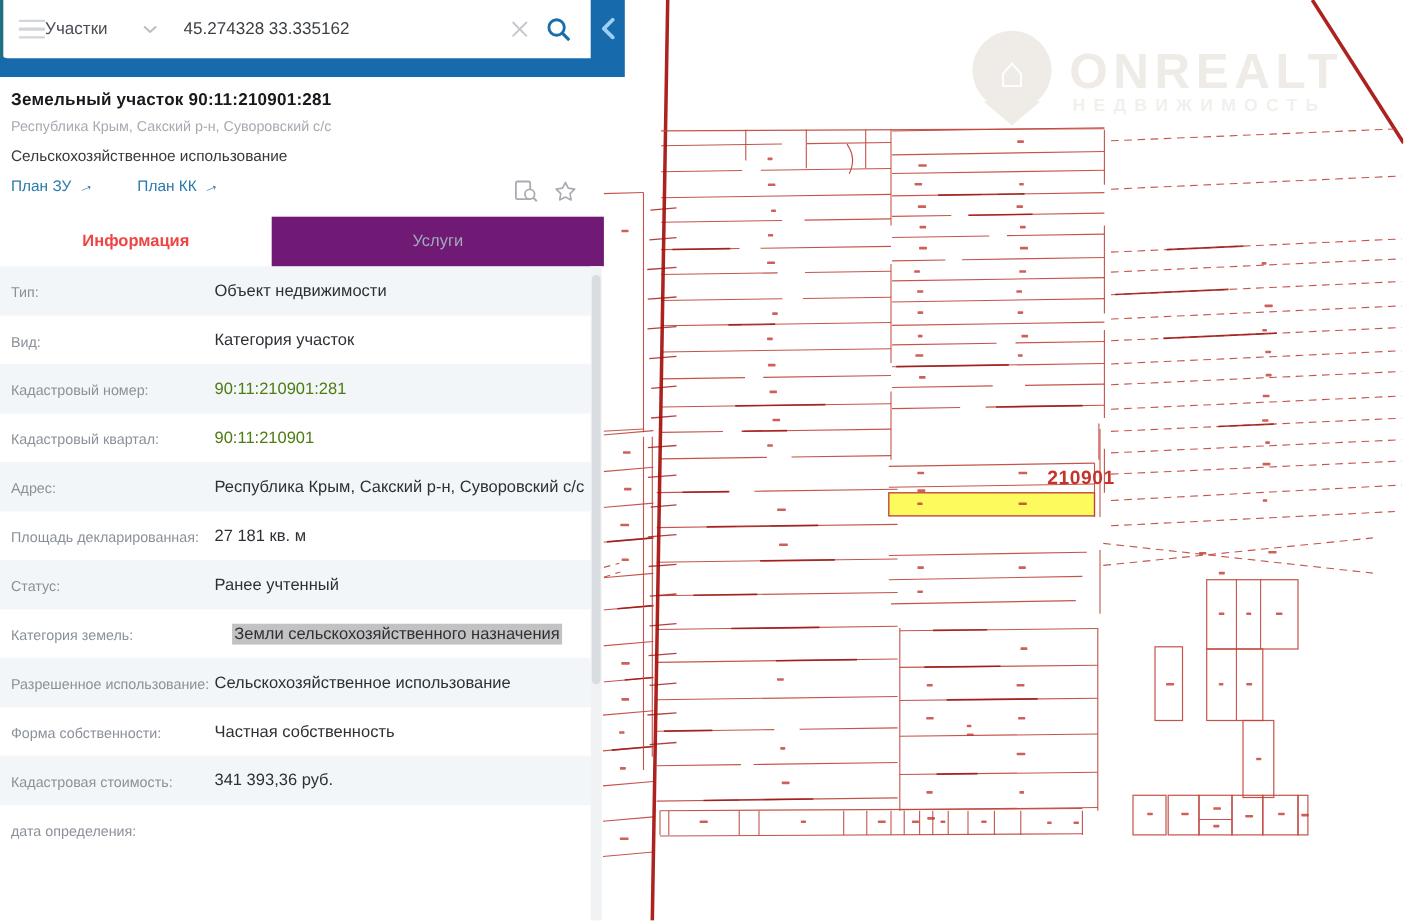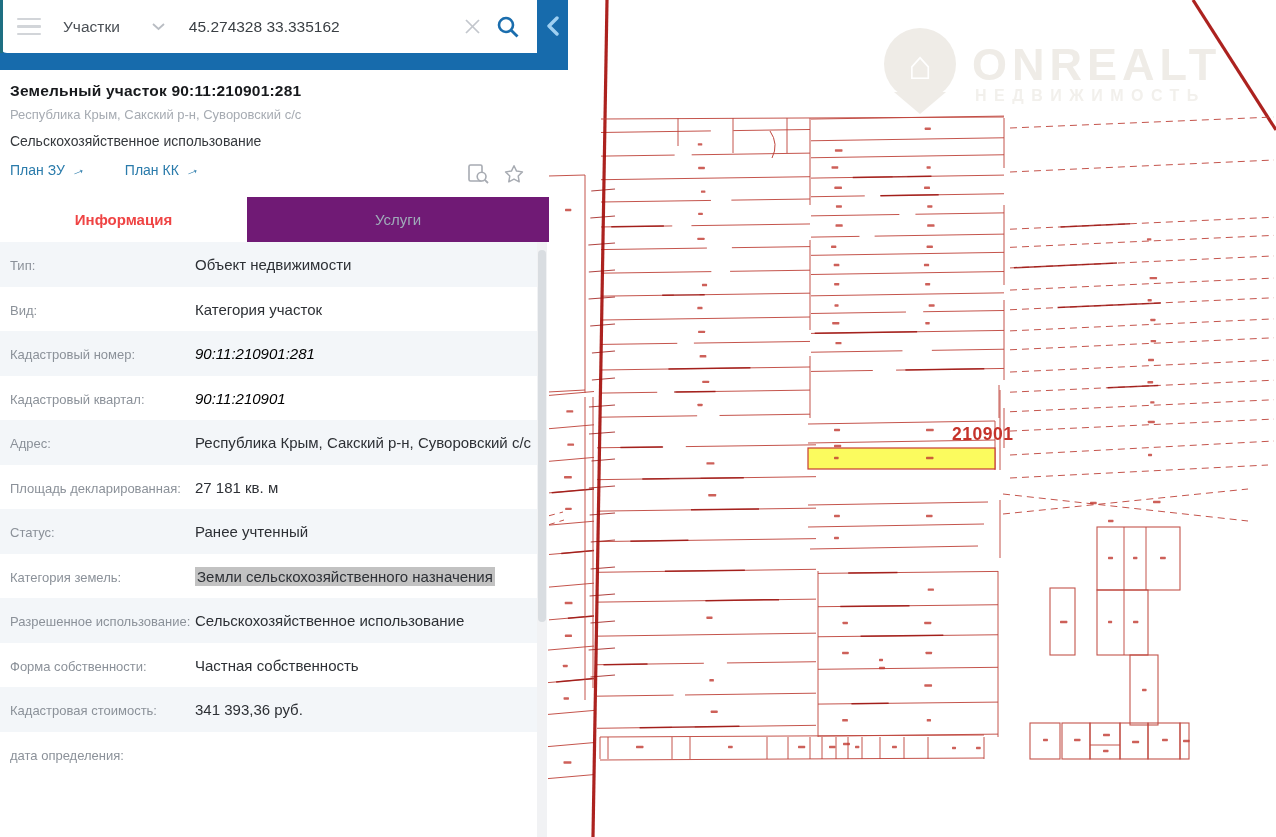--- a/index.html
+++ b/index.html
@@ -7,21 +7,21 @@
          font-family:"Liberation Sans",sans-serif;}
   
   #map-wrap{position:absolute;left:548px;top:0;width:728px;height:837px;z-index:1;}
   
   .hdr-blue{position:absolute;left:0;top:0;width:568px;height:70px;background:#176bac;z-index:10;}
   .hdr-white{position:absolute;left:0;top:0;width:537px;height:53px;background:#fff;
              border-bottom-left-radius:7px;z-index:11;display:flex;align-items:center;}
   .edge-teal{position:absolute;left:0;top:0;width:3px;height:53px;background:#1e6f82;z-index:12;}
   .burger{margin-left:17px;width:24px;display:flex;flex-direction:column;gap:5px;cursor:pointer;}
   .burger span{display:block;height:2.6px;background:#d2d5d9;border-radius:1px;}
-  .layer-select{display:flex;align-items:center;margin-left:22px;cursor:pointer;}
+  .layer-select{display:flex;align-items:center;cursor:pointer;}
   .layer-select .cat{font-size:15.5px;color:#4a4f55;}
   .layer-select svg{margin-left:32px;}
   .search-input{margin-left:22px;width:248px;border:none;outline:none;background:transparent;
                 font-size:15.5px;color:#3a3f44;font-family:"Liberation Sans",sans-serif;}
   .hdr-spacer{flex:1;}
   .icon-btn{background:none;border:none;padding:0;cursor:pointer;display:flex;align-items:center;}
   .clear-btn{margin-right:13px;}
   .search-btn{margin-right:16px;}
   .collapse-btn{position:absolute;left:541px;top:16px;width:24px;height:22px;z-index:13;
                 background:none;border:none;padding:0;cursor:pointer;}
@@ -39,22 +39,22 @@
   .tabs{display:flex;height:45px;}
   .tab{display:flex;align-items:center;justify-content:center;font-size:15px;cursor:pointer;}
   .tab.active{width:247px;background:#fff;font-weight:bold;color:#ef4444;}
   .tab.inactive{flex:1;background:#701a75;color:#9fabb9;}
   
   .rows{width:537px;}
   .irow{display:flex;min-height:44px;box-sizing:border-box;padding:12px 0 10px 10px;}
   .irow.alt{background:#f3f6f9;}
   .irow .lbl{width:185px;flex:none;font-size:13px;color:#8b9199;line-height:1.4;padding-top:3px;}
   .irow .val{width:340px;font-size:15px;color:#2d3035;line-height:1.5;}
-  .vlink{color:#000000;text-decoration:none;cursor:pointer;font-style:italic;}
-  .hl{background:#c2c2c2;padding:1px 2px;box-decoration-break:clone;}
+  .vlink{color:#4d7c0f;text-decoration:none;cursor:pointer;}
+  .hl{background:#c2c2c2;padding:1px 2px;box-decoration-break:clone;margin-left:16px;}
   
   .vtrack{position:absolute;left:537px;top:172px;width:10px;height:595px;background:#f1f2f4;}
   .vthumb{position:absolute;left:1px;top:8px;width:8px;height:372px;background:#d9dde1;border-radius:4px;}
 </style>
 </head>
 <body>
 
 <div class="stage">
 
   <div id="map-wrap">

